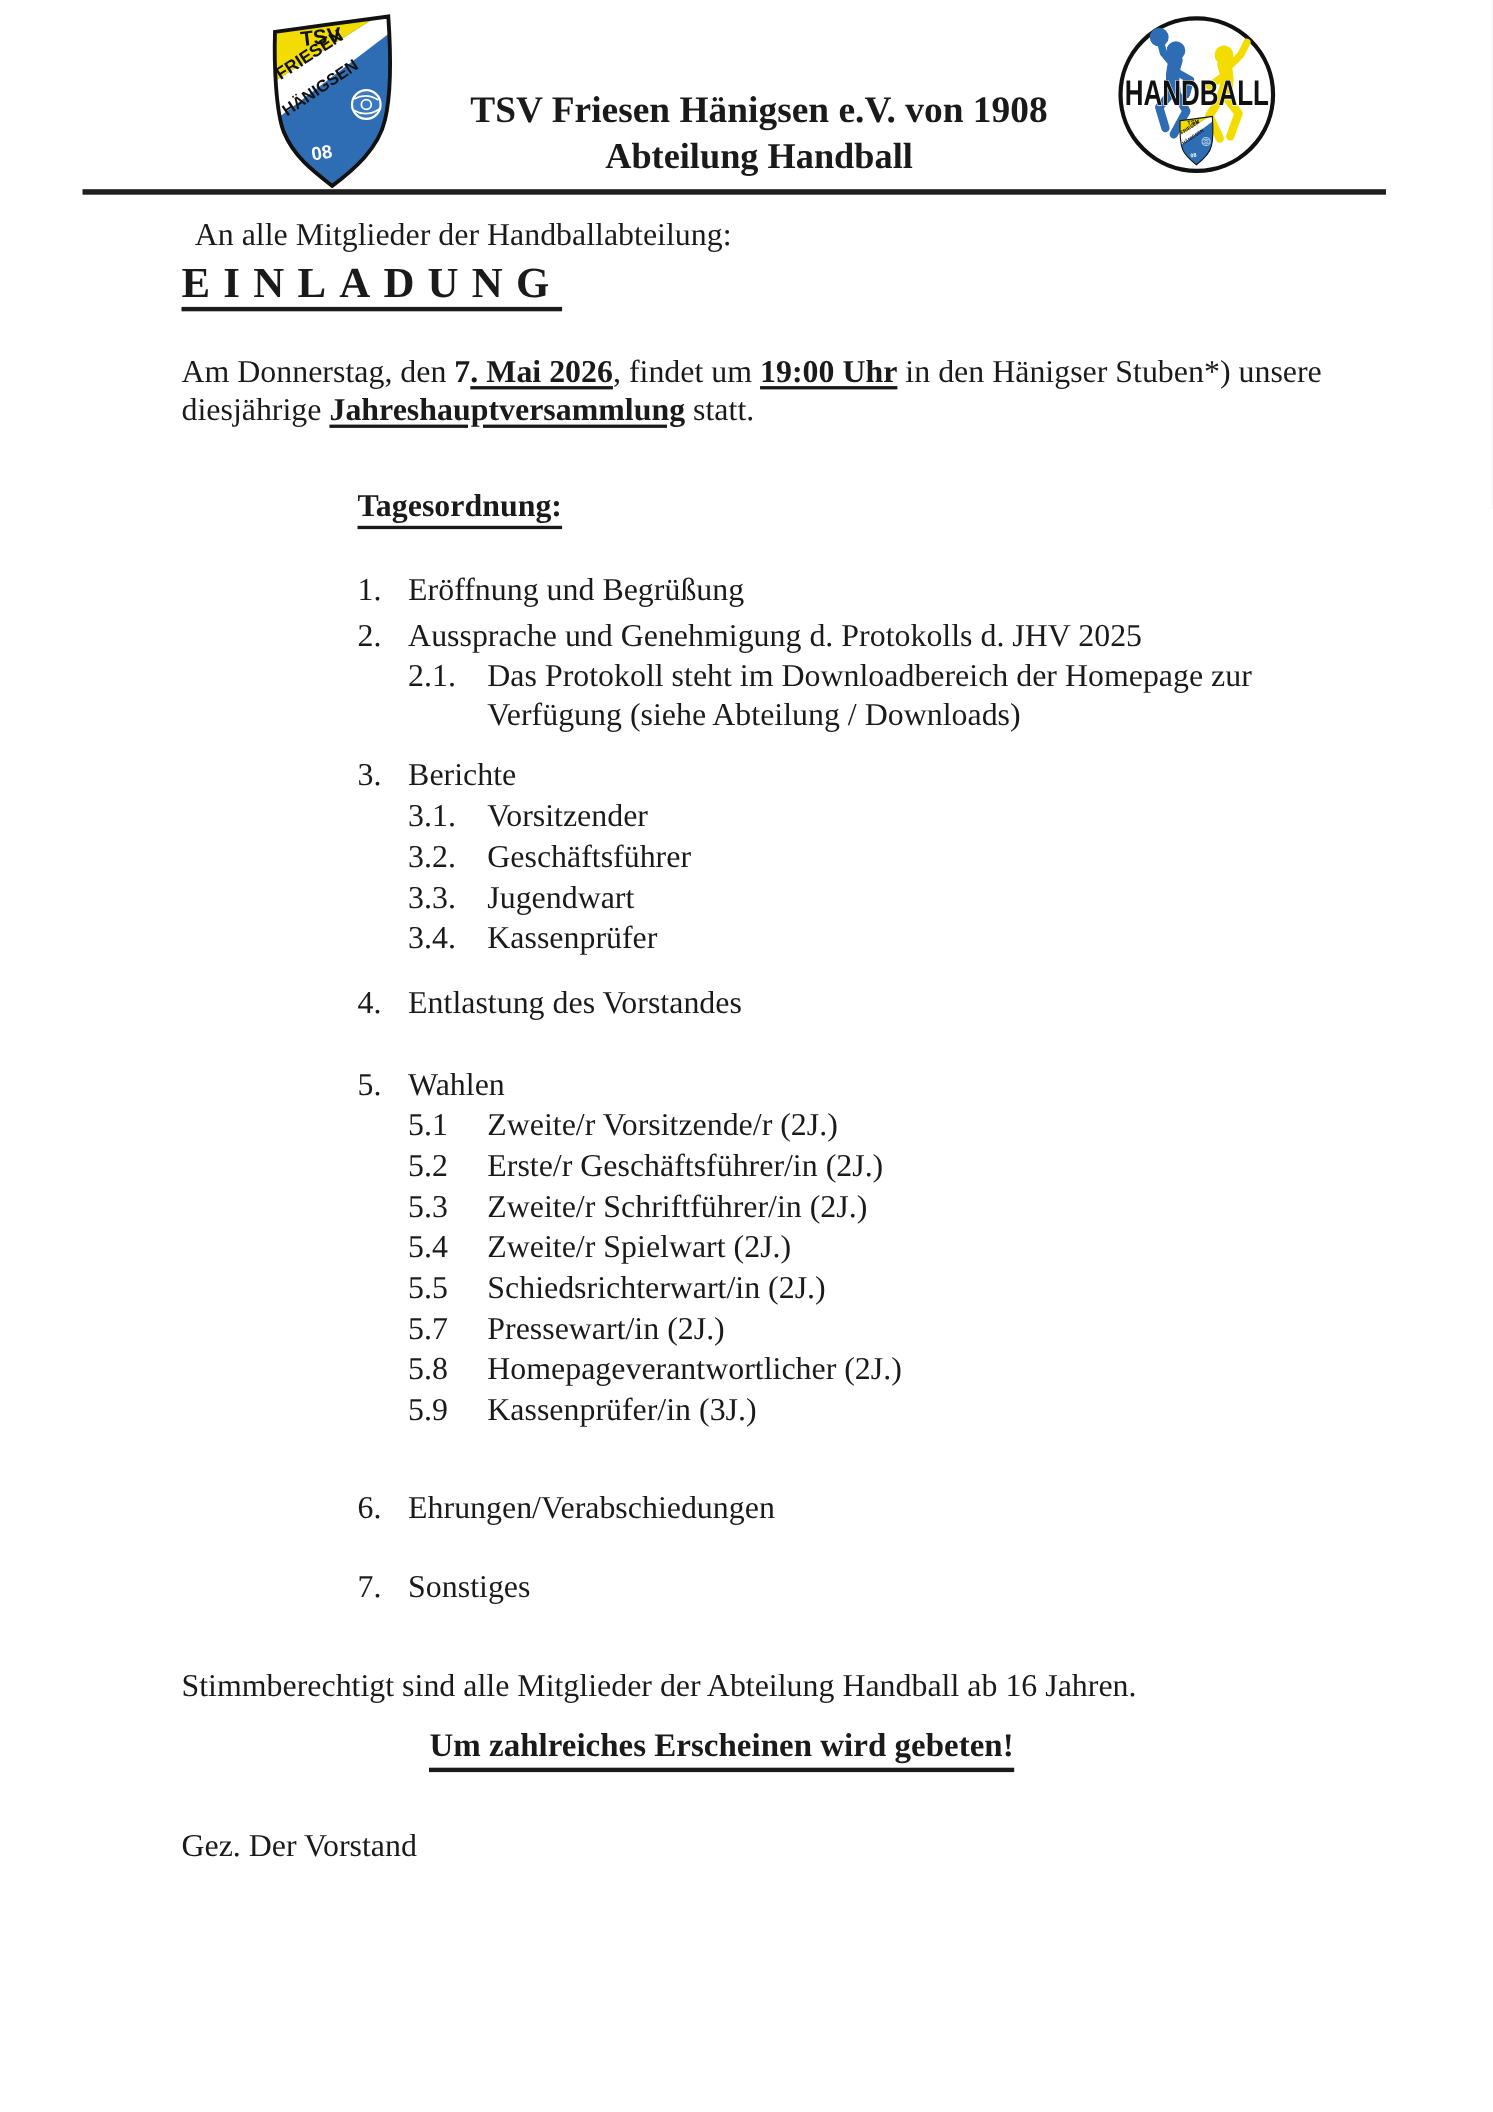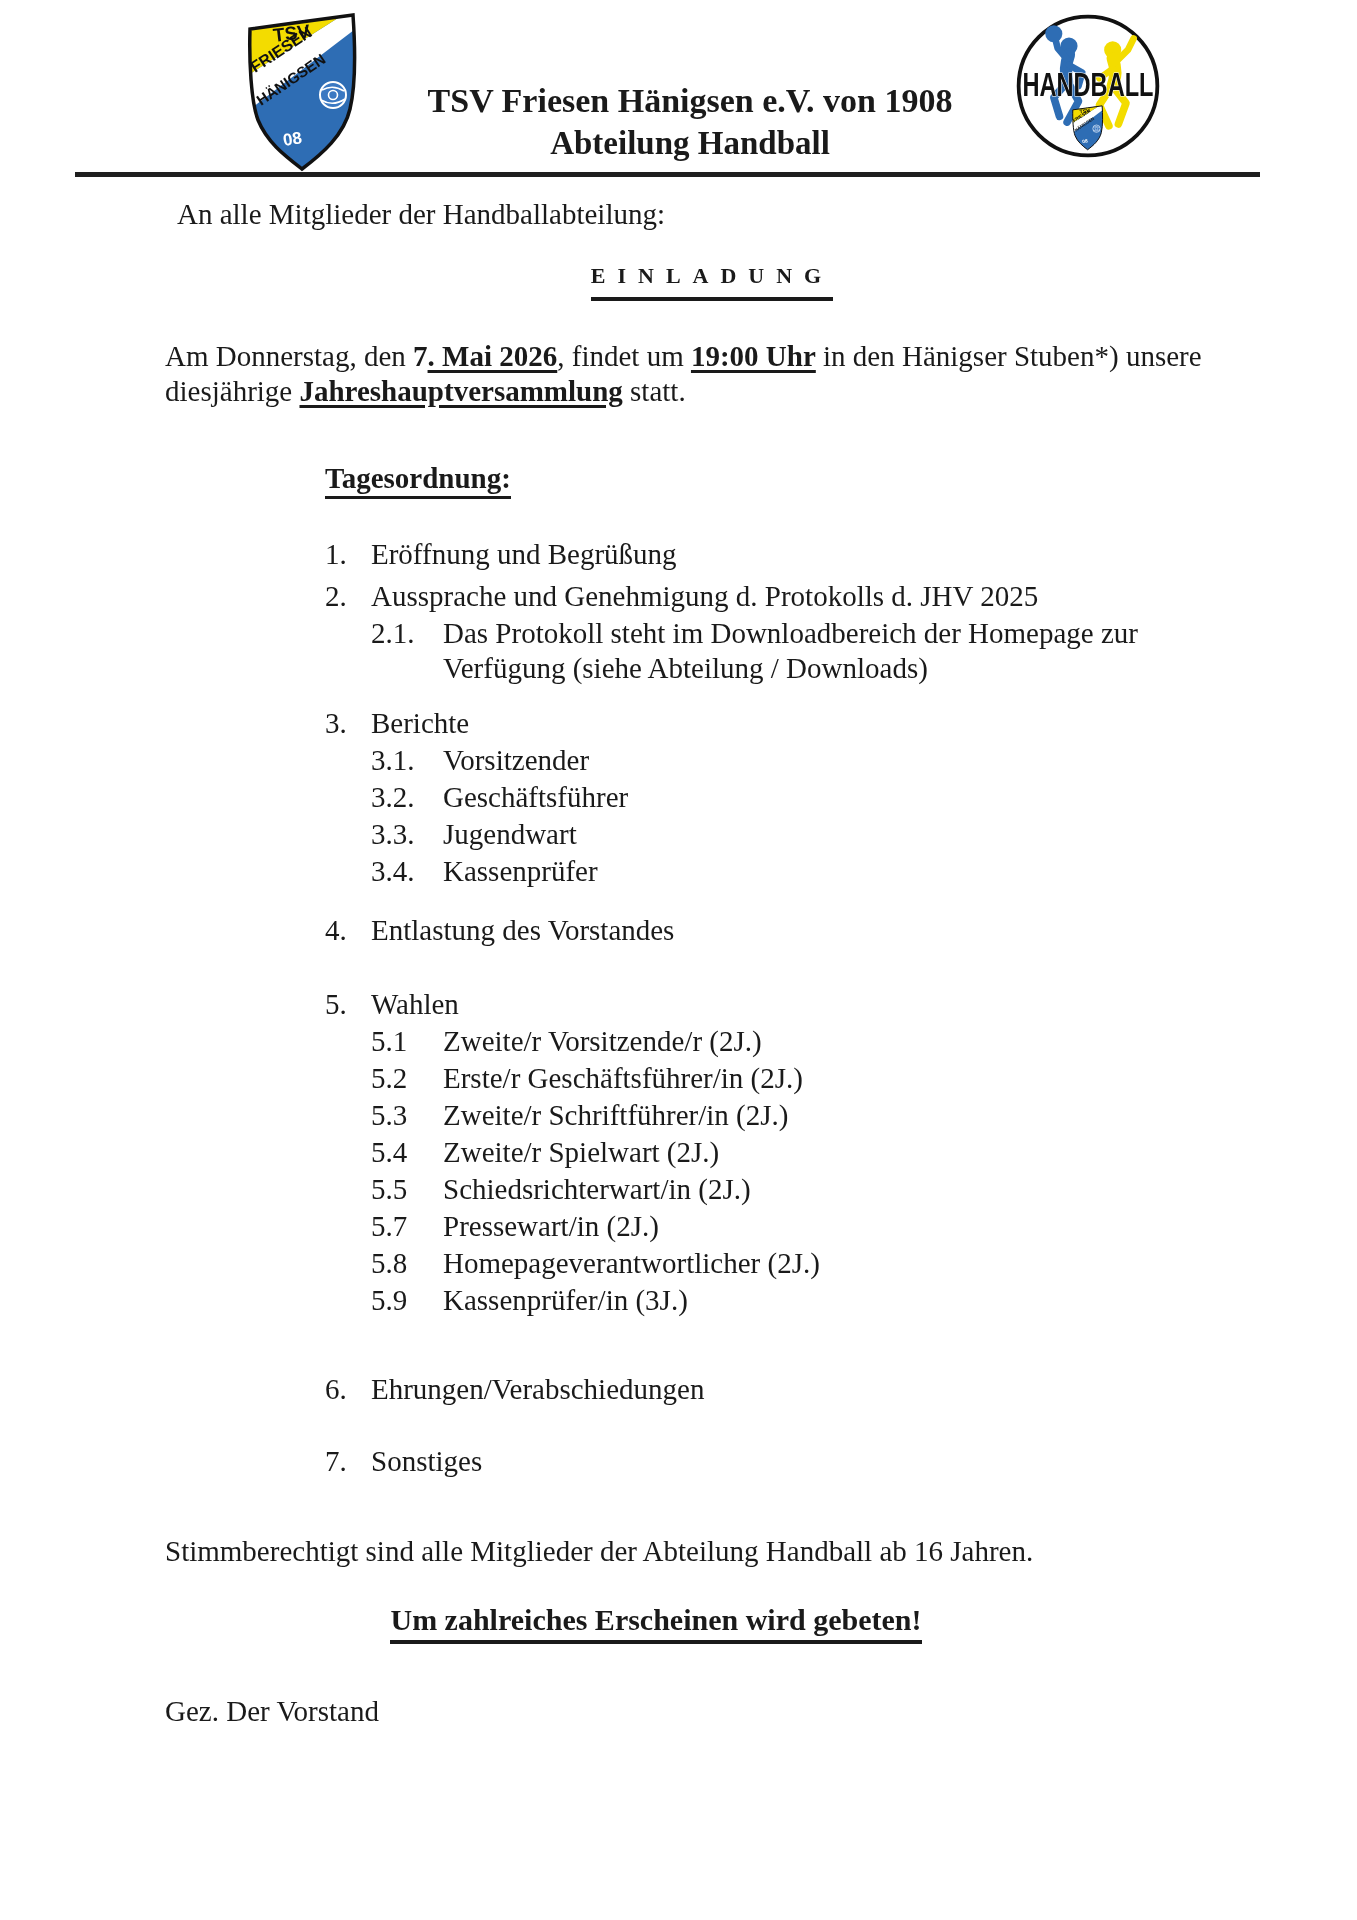--- a/index.html
+++ b/index.html
@@ -16,21 +16,21 @@
   .header{position:relative;height:177px;}
   .crest{position:absolute;left:240px;top:12px;width:125px;height:160px;}
   .roundlogo{position:absolute;left:1012px;top:10px;width:152px;height:152px;}
   .titleblock{position:absolute;left:365px;top:80px;width:650px;text-align:center;}
   .titleblock .t1{font-size:34px;font-weight:bold;line-height:42px;white-space:nowrap;}
   .titleblock .t2{font-size:33px;font-weight:bold;line-height:42px;white-space:nowrap;}
   .rule{position:absolute;left:75px;bottom:0;width:1185px;height:5px;background:#1f1f1f;}
   
   .main{margin:0 110px 0 165px;font-size:29px;line-height:35px;}
   .salutation{margin:20px 0 0 12px;}
-  .einladung{margin:26px 0 0 0;text-align:center;font-size:22px;line-height:36px;}
+  .einladung{margin:8px 0 0 0;text-align:left;font-size:39px;line-height:36px;}
   .einladung .hd{
     font-weight:bold;letter-spacing:12px;margin-right:-12px;
     border-bottom:4px solid #1a1a1a;padding-bottom:3px;display:inline-block;
   }
   .intro{margin:38px 0 0 0;}
   .bu{font-weight:bold;text-decoration:underline;text-decoration-thickness:2.5px;text-underline-offset:4px;}
   .b{font-weight:bold;}
   .tagesordnung{margin:52px 0 0 160px;}
   .tagesordnung .hd{
     font-weight:bold;display:inline-block;
@@ -41,21 +41,21 @@
   ol.agenda>li.g7 {margin-top:7px;}
   ol.agenda>li.g20{margin-top:20px;}
   ol.agenda>li.g24{margin-top:24px;}
   ol.agenda>li.g39{margin-top:39px;}
   ol.agenda>li.g54{margin-top:54px;}
   ol.agenda>li.g37{margin-top:37px;}
   .row{display:grid;grid-template-columns:46px 1fr;}
   .subs{margin-left:46px;}
   .subrow{display:grid;grid-template-columns:72px 1fr;margin-top:2px;}
   .eligibility{margin:55px 0 0 0;}
-  .appeal{margin:33px 0 0 0;text-align:center;font-size:30px;line-height:36px;}
+  .appeal{margin:18px 0 0 0;text-align:center;font-size:30px;line-height:36px;}
   .appeal .hd{
     font-weight:bold;display:inline-block;position:relative;left:-50px;
     border-bottom:4px solid #1a1a1a;padding-bottom:2px;
   }
   .signature{margin:50px 0 0 0;}
   svg text{font-family:"Liberation Sans", sans-serif;}
 </style>
 </head>
 <body>
 

